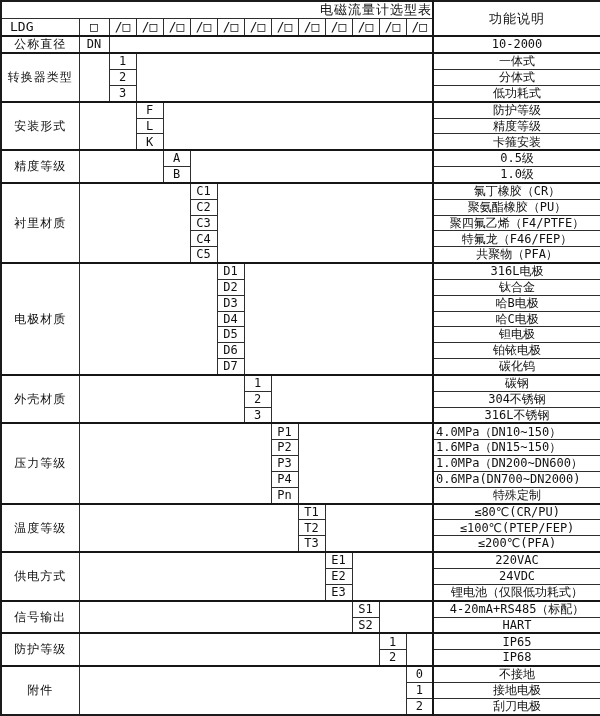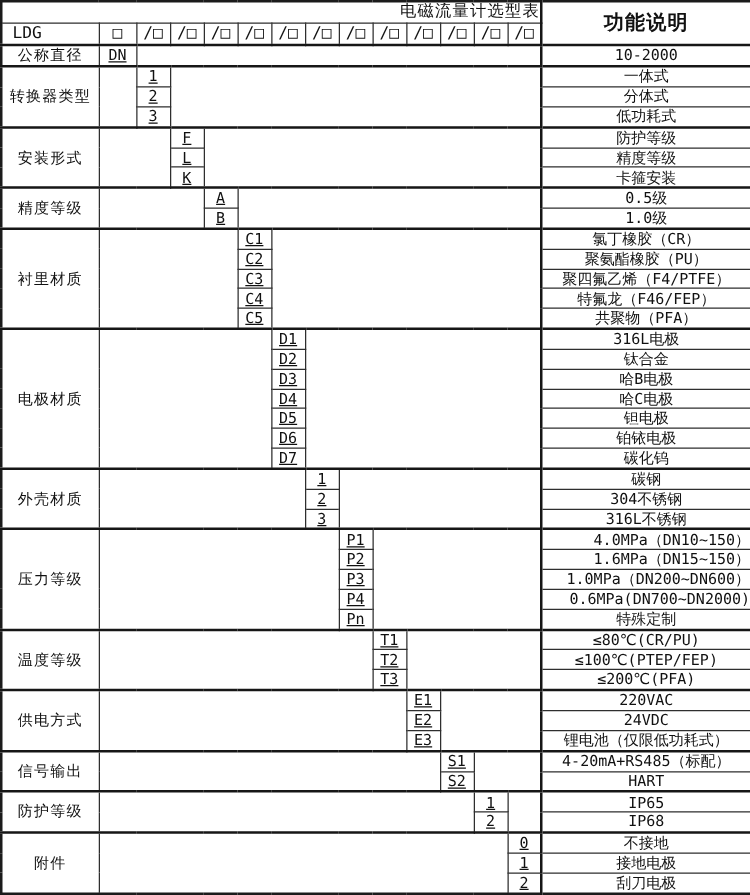--- a/index.html
+++ b/index.html
@@ -13,26 +13,26 @@
   }
   td{
     border:1px solid #2e2e2e;
     padding:0;font-size:12px;line-height:1.05;
     text-align:center;vertical-align:middle;
     overflow:hidden;white-space:nowrap;
   }
   tr.sec > td{border-top:2px solid #161616;}
   td.descb{border-left:2px solid #161616;}
   td.title-cell{font-size:13px;letter-spacing:1px;text-align:right;}
-  td.fn-header{font-size:16px;letter-spacing:1px;font-weight:bold;}
+  td.fn-header{font-size:13px;letter-spacing:1px;}
   td.ldg-cell{text-align:left;padding-left:8px;font-size:13px;}
   td.slot-cell{font-size:13px;}
-  td.code-cell{font-size:12px;text-decoration:underline;}
+  td.code-cell{font-size:12px;}
   td.label-cell{font-size:12px;letter-spacing:1px;}
-  td.desc-left{text-align:right;padding-left:2px;}
+  td.desc-left{text-align:left;padding-left:2px;}
 </style>
 </head>
 <body>
 
 <table>
   <colgroup>
     <col style="width:78px">
       <col style="width:30px">
     <col style="width:27px">
       <col style="width:27px">

